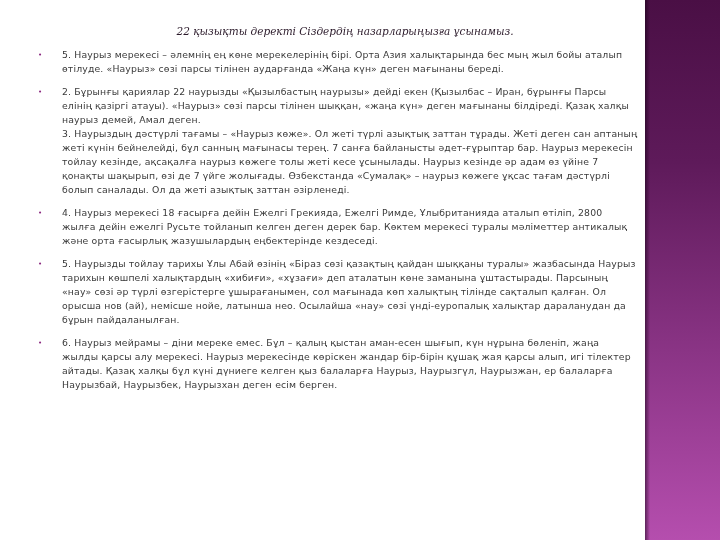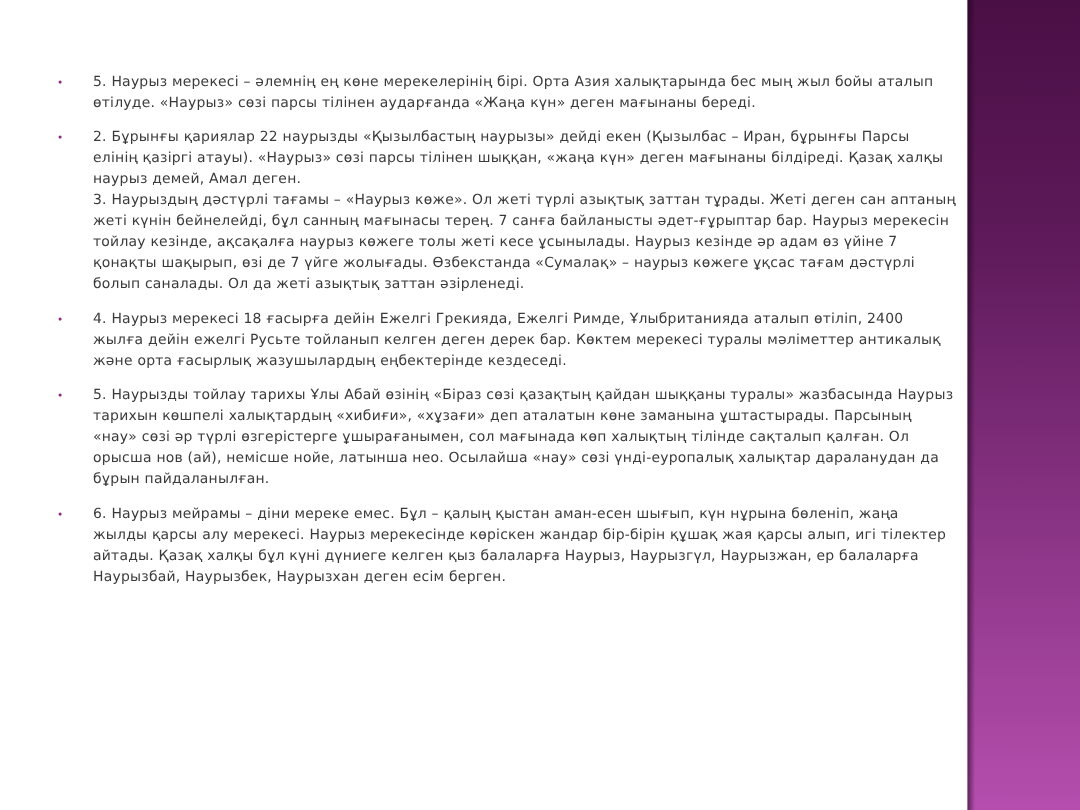--- a/index.html
+++ b/index.html
@@ -32,34 +32,35 @@
     white-space: pre-line;
   }
 </style>
 </head>
 <body>
 
 <div class="slide">
   <div class="side-band"></div>
   <div class="side-band-edge"></div>
 
+  <div class="title">22 қызықты деректі Сіздердің назарларыңызға ұсынамыз.</div>
 
   <div class="content">
     <div class="item">
       <span class="bullet">•</span>
       <div class="item-text">5. Наурыз мерекесі – әлемнің ең көне мерекелерінің бірі. Орта Азия халықтарында бес мың жыл бойы аталып өтілуде. «Наурыз» сөзі парсы тілінен аударғанда «Жаңа күн» деген мағынаны береді.</div>
     </div>
     <div class="item">
       <span class="bullet">•</span>
       <div class="item-text">2. Бұрынғы қариялар 22 наурызды «Қызылбастың наурызы» дейді екен (Қызылбас – Иран, бұрынғы Парсы елінің қазіргі атауы). «Наурыз» сөзі парсы тілінен шыққан, «жаңа күн» деген мағынаны білдіреді. Қазақ халқы наурыз демей, Амал деген.
 3. Наурыздың дәстүрлі тағамы – «Наурыз көже». Ол жеті түрлі азықтық заттан тұрады. Жеті деген сан аптаның жеті күнін бейнелейді, бұл санның мағынасы терең. 7 санға байланысты әдет-ғұрыптар бар. Наурыз мерекесін тойлау кезінде, ақсақалға наурыз көжеге толы жеті кесе ұсынылады. Наурыз кезінде әр адам өз үйіне 7 қонақты шақырып, өзі де 7 үйге жолығады. Өзбекстанда «Сумалақ» – наурыз көжеге ұқсас тағам дәстүрлі болып саналады. Ол да жеті азықтық заттан әзірленеді.</div>
     </div>
     <div class="item">
       <span class="bullet">•</span>
-      <div class="item-text"> 4. Наурыз мерекесі 18 ғасырға дейін Ежелгі Грекияда, Ежелгі Римде, Ұлыбританияда аталып өтіліп, 2400 жылға дейін ежелгі Русьте тойланып келген деген дерек бар. Көктем мерекесі туралы мәліметтер антикалық және орта ғасырлық жазушылардың еңбектерінде кездеседі.</div>
+      <div class="item-text"> 4. Наурыз мерекесі 18 ғасырға дейін Ежелгі Грекияда, Ежелгі Римде, Ұлыбританияда аталып өтіліп, 2800 жылға дейін ежелгі Русьте тойланып келген деген дерек бар. Көктем мерекесі туралы мәліметтер антикалық және орта ғасырлық жазушылардың еңбектерінде кездеседі.</div>
     </div>
     <div class="item">
       <span class="bullet">•</span>
       <div class="item-text">5. Наурызды тойлау тарихы Ұлы Абай өзінің «Біраз сөзі қазақтың қайдан шыққаны туралы» жазбасында Наурыз тарихын көшпелі халықтардың «хибиғи», «хұзағи» деп аталатын көне заманына ұштастырады. Парсының «нау» сөзі әр түрлі өзгерістерге ұшырағанымен, сол мағынада көп халықтың тілінде сақталып қалған. Ол орысша нов (ай), немісше нойе, латынша нео. Осылайша «нау» сөзі үнді-еуропалық халықтар дараланудан да бұрын пайдаланылған.</div>
     </div>
     <div class="item">
       <span class="bullet">•</span>
       <div class="item-text">6. Наурыз мейрамы – діни мереке емес. Бұл – қалың қыстан аман-есен шығып, күн нұрына бөленіп, жаңа жылды қарсы алу мерекесі. Наурыз мерекесінде көріскен жандар бір-бірін құшақ жая қарсы алып, игі тілектер айтады. Қазақ халқы бұл күні дүниеге келген қыз балаларға Наурыз, Наурызгүл, Наурызжан, ер балаларға Наурызбай, Наурызбек, Наурызхан деген есім берген.</div>
     </div>
   </div>

